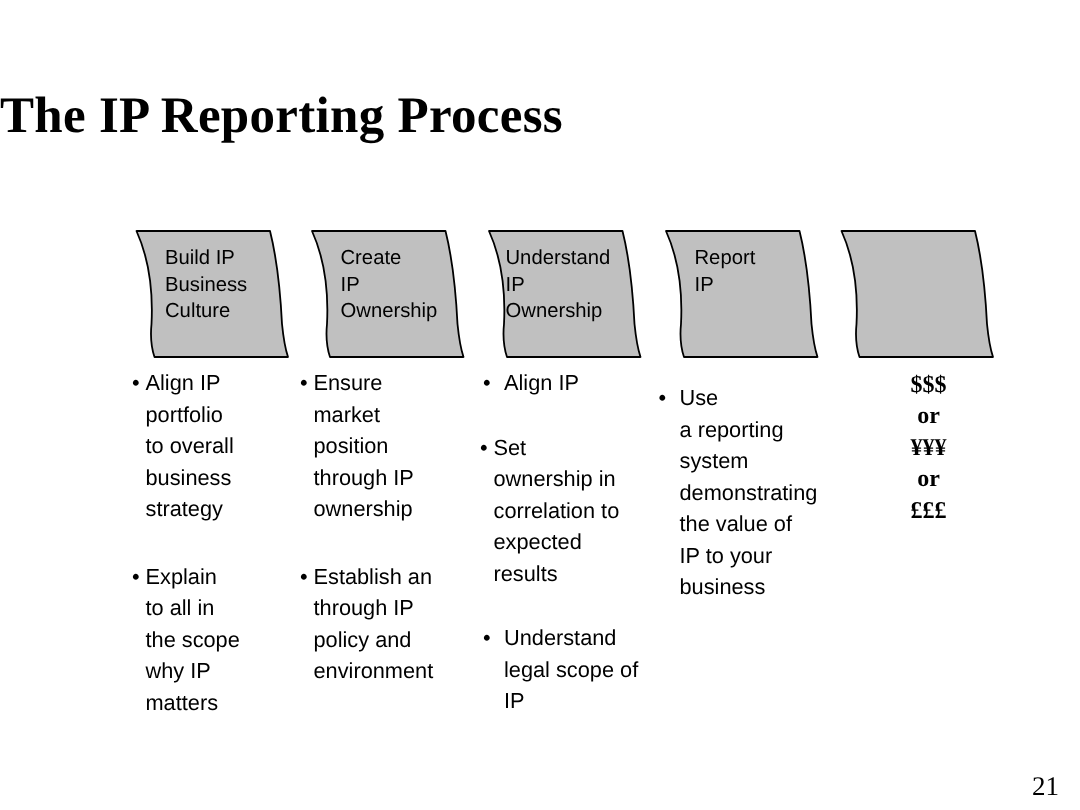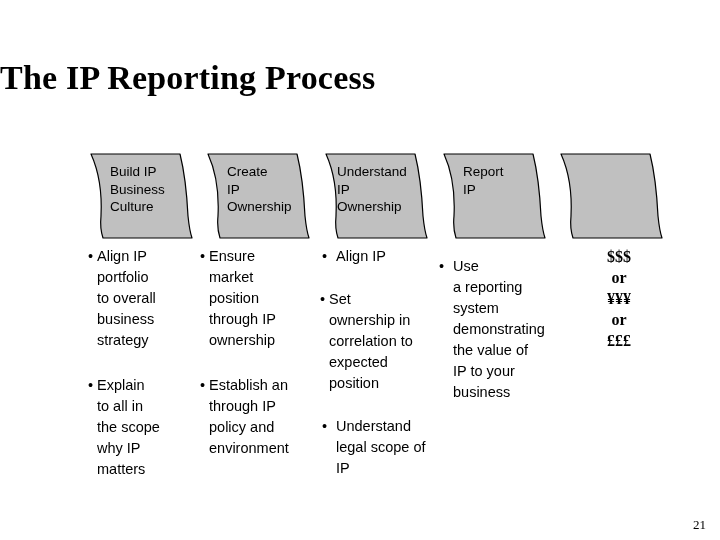--- a/index.html
+++ b/index.html
@@ -114,21 +114,21 @@
     color: #000000;
   }
   #money-col div { white-space: nowrap; }
 
   
   #page-number {
     position: absolute;
     right: 14px;
     bottom: 8px;
     font-family: "Liberation Serif", serif;
-    font-size: 13px;
+    font-size: 18px;
     line-height: 15px;
     color: #000000;
   }
 </style>
 </head>
 <body>
 
 <div id="slide-title">The IP Reporting Process</div>
 
 <div id="chevron-band">
@@ -219,21 +219,21 @@
     <div class="blk loose" style="margin-top:0px;">
       <span class="bullet">•</span>
       <span class="btext">Align IP</span>
     </div>
     <div class="blk tight" style="margin-top:22px;">
       <span class="bullet">•</span>
       <span class="btext">Set
 ownership in
 correlation to
 expected
-position</span>
+results</span>
     </div>
     <div class="blk loose" style="margin-top:22px;">
       <span class="bullet">•</span>
       <span class="btext">Understand
 legal scope of
 IP</span>
     </div>
   </div>
 
   <div class="col" style="left:437px; width:140px;">

